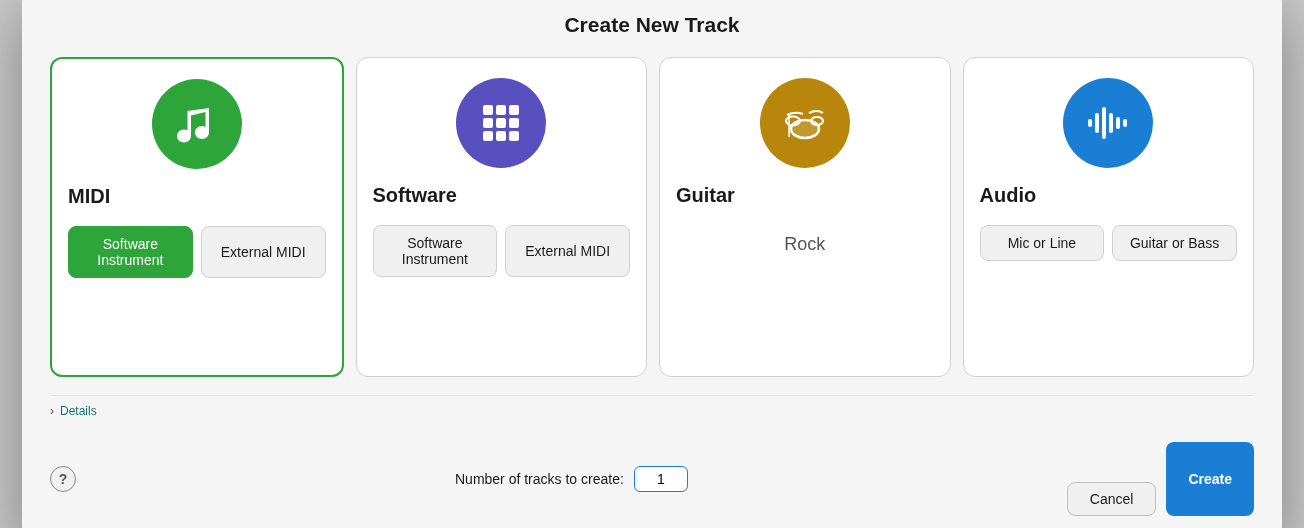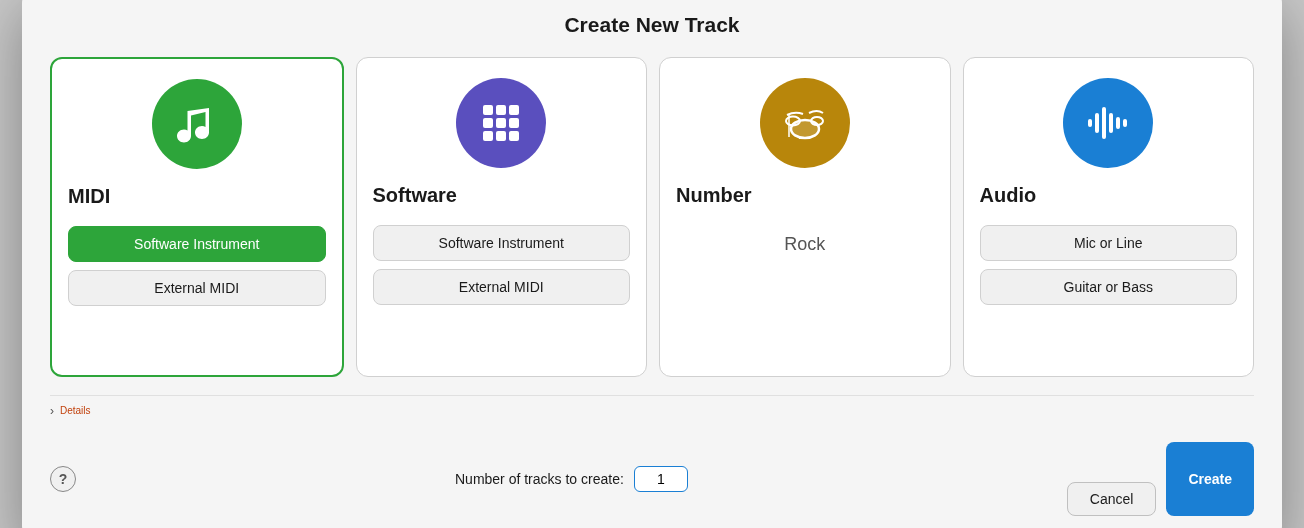--- a/index.html
+++ b/index.html
@@ -78,21 +78,21 @@
       font-size: 20px;
       font-weight: 700;
       color: #1a1a1a;
       margin-bottom: 18px;
       align-self: flex-start;
     }
 
     .card-options {
       width: 100%;
       display: flex;
-      flex-direction: column;
+      flex-direction: row;
       gap: 8px;
     }
 
     .option-btn {
       width: 100%;
       padding: 9px 10px;
       border-radius: 8px;
       border: 1px solid #d0d0d0;
       background: #f0f0f0;
       font-size: 14px;
@@ -124,22 +124,22 @@
       border-top: 1px solid #e0e0e0;
       margin-bottom: 8px;
     }
 
     .details-chevron {
       font-size: 12px;
       color: #555;
     }
 
     .details-label {
-      font-size: 10px;
-      color: #c2410c;
+      font-size: 12px;
+      color: #0f766e;
       cursor: pointer;
     }
 
     .footer-row {
       display: flex;
       align-items: center;
       justify-content: space-between;
       padding-top: 8px;
     }
 
@@ -259,21 +259,21 @@
           <ellipse cx="36" cy="22" rx="6" ry="4" stroke="white" stroke-width="2" fill="none"></ellipse>
 
           <path d="M6 16 Q14 12 22 15" stroke="white" stroke-width="2" fill="none"></path>
           <path d="M42 14 Q36 10 28 14" stroke="white" stroke-width="2" fill="none"></path>
 
           <line x1="8" y1="16" x2="8" y2="38" stroke="white" stroke-width="1.5"></line>
 
           <line x1="18" y1="39" x2="24" y2="39" stroke="white" stroke-width="2"></line>
         </svg>
       </div>
-      <div class="card-title">Number</div>
+      <div class="card-title">Guitar</div>
       <div class="card-options">
         <div class="option-text">Rock</div>
       </div>
     </div>
 
     <div class="card">
       <div class="card-icon-circle blue">
         <svg viewBox="0 0 48 48">
           <rect x="4" y="20" width="4" height="8" rx="2"></rect>
           <rect x="11" y="14" width="4" height="20" rx="2"></rect>

